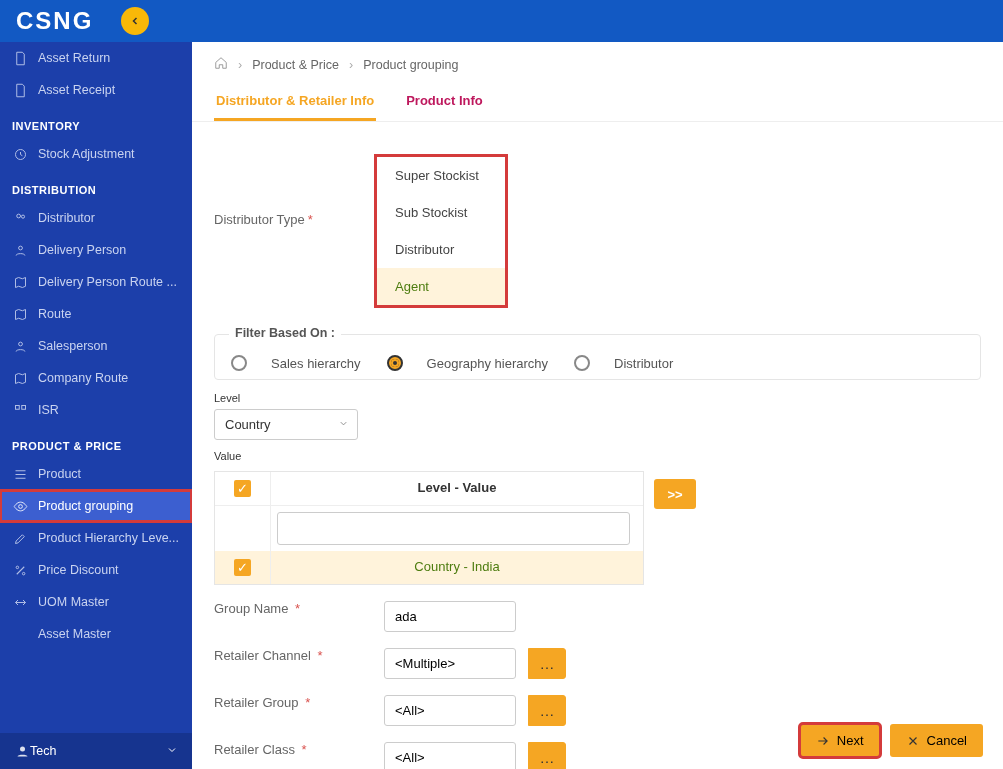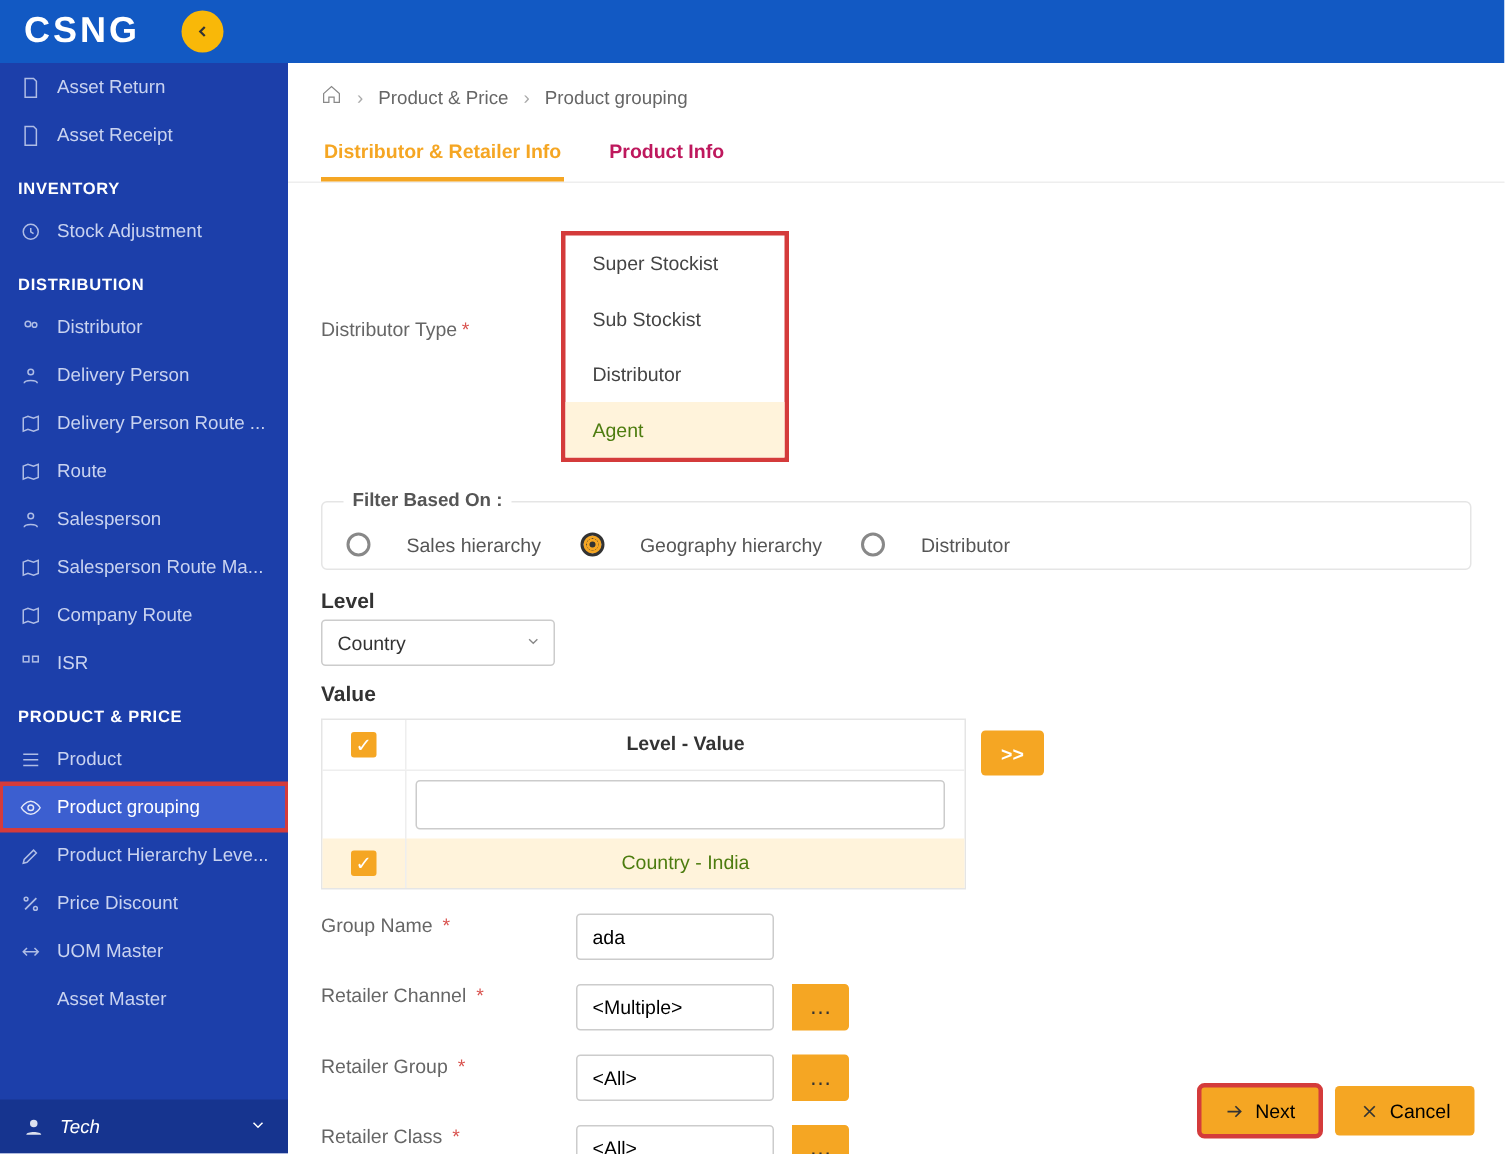--- a/index.html
+++ b/index.html
@@ -13,57 +13,57 @@
 .layout { display: flex; height: 727px; }
 .sidebar { width: 192px; background: #1c3faa; color: #c9d3f0; overflow-y: auto; position: relative; font-size: 12.5px; }
 .sidebar::-webkit-scrollbar { width: 8px; }
 .sidebar::-webkit-scrollbar-thumb { background: #999; }
 
 .sb-item { display: flex; align-items: center; padding: 8px 12px; cursor: pointer; gap: 10px; }
 .sb-item.active { background: #3c5fd0; color: #fff; font-weight: 500; outline: 3px solid #d43b3b; outline-offset: -2px; }
 .sb-heading { font-size: 11px; font-weight: bold; color: #fff; padding: 14px 12px 6px; letter-spacing: 0.5px; }
 .sb-icon { width: 16px; height: 16px; display: inline-flex; align-items: center; justify-content: center; opacity: 0.85; }
 .sb-icon svg { width: 15px; height: 15px; fill: currentColor; }
-.sb-footer { position: absolute; bottom: 0; left: 0; right: 0; background: #16348f; display: flex; align-items: center; padding: 10px 14px; gap: 10px; color: #fff; font-style: italic; }
+.sb-footer { position: absolute; bottom: 0; left: 0; right: 0; background: #16348f; display: flex; align-items: center; padding: 10px 14px; color: #fff; }
 .sb-footer .chev { margin-left: auto; }
 
 .content-wrap { flex: 1; position: relative; overflow: hidden; }
 .content { padding: 0; height: 100%; overflow-y: auto; }
 
 .breadcrumb { display: flex; align-items: center; gap: 10px; padding: 14px 22px 10px; color: #666; font-size: 12.5px; }
 .breadcrumb .sep { color: #aaa; }
 .breadcrumb a { color: #666; text-decoration: none; }
 .bc-home svg { width: 14px; height: 14px; fill: #888; }
 
 .tabs { display: flex; gap: 28px; padding: 0 22px; border-bottom: 1px solid #eee; }
 .tab { padding: 10px 2px; font-size: 13px; color: #be185d; cursor: pointer; border-bottom: 3px solid transparent; font-weight: 600; }
 .tab.active { color: #f5a623; border-bottom-color: #f5a623; }
 
 .form-area { padding: 22px 22px 80px; }
 .row { display: flex; align-items: center; margin-bottom: 14px; }
 .lbl { width: 160px; color: #666; font-size: 13px; }
 .req { color: #d9534f; margin-left: 3px; }
 
 .dist-dropdown { position: relative; }
-.dist-list { border: 3px solid #d43b3b; background: #fff; width: 152px; }
+.dist-list { border: 3px solid #d43b3b; background: #fff; width: 134px; }
 .dist-opt { padding: 11px 18px; font-size: 13px; cursor: pointer; color: #444; }
 .dist-opt.selected { background: #fff3db; color: #4d7c0f; }
 
 .filterbox { border: 1px solid #e5e5e5; border-radius: 4px; padding: 14px 16px 8px; margin: 26px 0 12px; position: relative; }
 .filterbox .legend { position: absolute; top: -9px; left: 14px; background: #fff; padding: 0 6px; font-size: 12.5px; font-weight: 600; color: #555; }
 .radios { display: flex; gap: 26px; align-items: center; margin-top: 6px; }
 .radio { display: flex; align-items: center; gap: 24px; font-size: 13px; color: #555; cursor: pointer; }
 .radio .circ { width: 16px; height: 16px; border: 2px solid #888; border-radius: 50%; display: inline-block; position: relative; }
 .radio.checked .circ { border-color: #f5a623; }
 .radio.checked .circ::after { content: ""; position: absolute; top: 2px; left: 2px; width: 8px; height: 8px; background: #333; border-radius: 50%; box-shadow: 0 0 0 2px #f5a623 inset; }
 .radio.checked .circ { background: radial-gradient(circle, #333 0 4px, #f5a623 4px 8px); border-color: #333; }
 
 .field-block { margin-top: 10px; }
-.field-label { font-weight: 700; font-size: 14px; margin-bottom: 5px; display: block; }
-.select { border: 1px solid #ccc; border-radius: 3px; padding: 7px 28px 7px 10px; width: 156px; font-size: 13px; position: relative; background: #fff; display: inline-flex; align-items: center; cursor: pointer; }
+.field-label { font-weight: 400; font-size: 11px; margin-bottom: 5px; display: block; }
+.select { border: 1px solid #ccc; border-radius: 3px; padding: 7px 28px 7px 10px; width: 144px; font-size: 13px; position: relative; background: #fff; display: inline-flex; align-items: center; cursor: pointer; }
 .select .caret { position: absolute; right: 8px; }
 
 .val-table { border: 1px solid #e5e5e5; width: 430px; margin-top: 4px; display: inline-block; vertical-align: top; }
 .val-table .hdr { display: flex; border-bottom: 1px solid #eee; }
 .val-table .cell-chk { width: 56px; display: flex; align-items: center; justify-content: center; padding: 8px 0; border-right: 1px solid #eee; }
 .val-table .cell-val { flex: 1; text-align: center; padding: 8px; font-weight: 600; font-size: 13px; }
 .val-table .row-data { display: flex; }
 .val-table .row-data.sel { background: #fff3db; }
 .val-table .row-data .cell-val { font-weight: normal; color: #4d7c0f; }
 .val-input { flex: 1; padding: 6px; }
@@ -162,28 +162,20 @@
         <span>Route</span>
       </div>
     <div class="sb-item">
         <span class="sb-icon">
           <svg viewBox="0 0 24 24">
             <circle cx="12" cy="8" r="3" fill="none" stroke="currentColor" stroke-width="1.6"></circle>
             <path d="M5 20c0-4 14-4 14 0" fill="none" stroke="currentColor" stroke-width="1.6"></path>
           </svg>
         </span>
         <span>Salesperson</span>
-      </div>
-    <div class="sb-item">
-        <span class="sb-icon">
-          <svg viewBox="0 0 24 24">
-            <path d="M4 6l5-2 6 2 5-2v14l-5 2-6-2-5 2z" fill="none" stroke="currentColor" stroke-width="1.6"></path>
-          </svg>
-        </span>
-        <span>Salesperson Route Ma...</span>
       </div>
     <div class="sb-item">
         <span class="sb-icon">
           <svg viewBox="0 0 24 24">
             <path d="M4 6l5-2 6 2 5-2v14l-5 2-6-2-5 2z" fill="none" stroke="currentColor" stroke-width="1.6"></path>
           </svg>
         </span>
         <span>Company Route</span>
       </div>
     <div class="sb-item">

